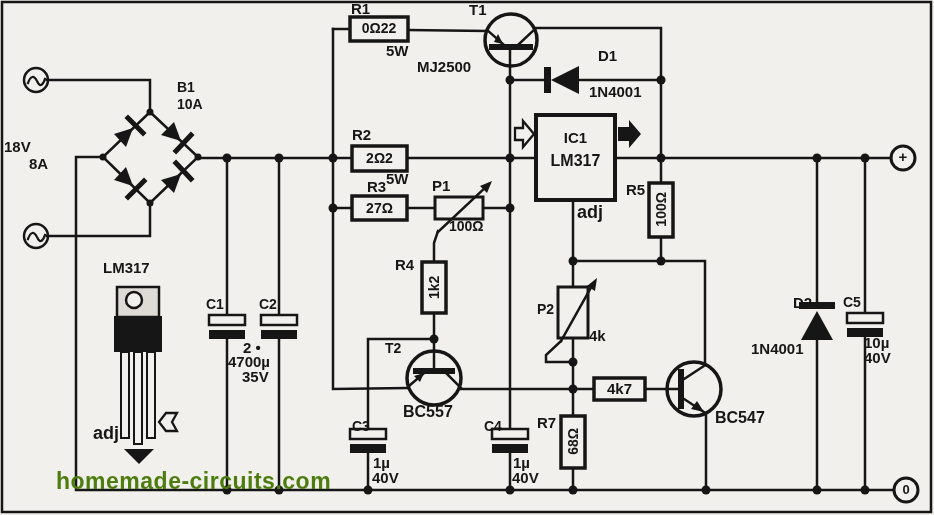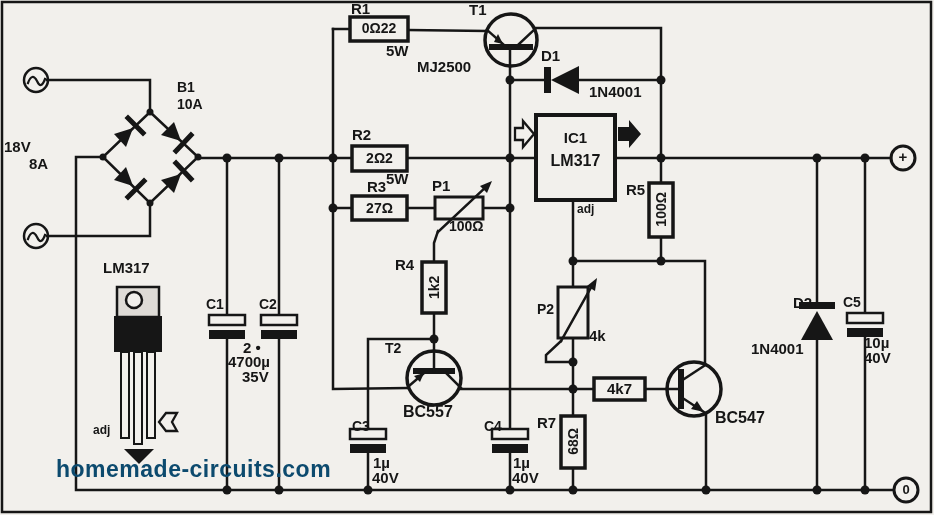--- a/index.html
+++ b/index.html
@@ -6,30 +6,30 @@
   #canvas{
     position:relative;width:934px;height:515px;
     background:#f2f0ec;overflow:hidden;
     font-family:"Liberation Sans",sans-serif;
   }
   #schematic-svg{position:absolute;left:0;top:0;}
   .lbl{
     position:absolute;color:#161616;font-weight:bold;
     font-size:14px;line-height:1.05;white-space:pre;
   }
-  .sm{font-size:12px;text-align:right;}
+  .sm{font-size:18px;text-align:right;}
   .md{font-size:15px;}
   .lg{font-size:15px;}
   .xl{font-size:16px;}
   .ctr{text-align:center;}
   .vert{transform:rotate(-90deg);transform-origin:center center;text-align:center;}
   .terminal-txt{font-size:15px;text-align:center;}
   .watermark{
-    position:absolute;left:56px;top:456px;
-    color:#0c4a6e;font-weight:bold;font-size:23px;letter-spacing:.5px;text-align:center;
+    position:absolute;left:56px;top:468px;
+    color:#4d7c0f;font-weight:bold;font-size:23px;letter-spacing:.5px;text-align:center;
   }
 </style>
 </head>
 <body>
 
 <div id="canvas">
 
 <svg id="schematic-svg" width="934" height="515" viewBox="0 0 934 515">
   <g stroke="#161616" fill="none" stroke-width="2.5" stroke-linecap="square">
 
@@ -240,21 +240,21 @@
 <span class="lbl lg" style="left:103px;top:260px">LM317</span>
 <span class="lbl sm" style="left:93px;top:424px">adj</span>
 
 <span class="lbl md" style="left:351px;top:1px">R1</span>
 <span class="lbl ctr" style="left:350px;top:21px;width:58px">0Ω22</span>
 <span class="lbl md" style="left:386px;top:43px">5W</span>
 
 <span class="lbl md" style="left:469px;top:2px">T1</span>
 <span class="lbl lg" style="left:417px;top:59px">MJ2500</span>
 
-<span class="lbl md" style="left:541px;top:48px">D1</span>
+<span class="lbl md" style="left:598px;top:48px">D1</span>
 <span class="lbl lg" style="left:589px;top:84px">1N4001</span>
 
 <span class="lbl md" style="left:352px;top:127px">R2</span>
 <span class="lbl ctr" style="left:352px;top:151px;width:55px">2Ω2</span>
 <span class="lbl md" style="left:386px;top:171px">5W</span>
 
 <span class="lbl md" style="left:367px;top:179px">R3</span>
 <span class="lbl ctr" style="left:352px;top:201px;width:55px">27Ω</span>
 
 <span class="lbl md" style="left:432px;top:178px">P1</span>

